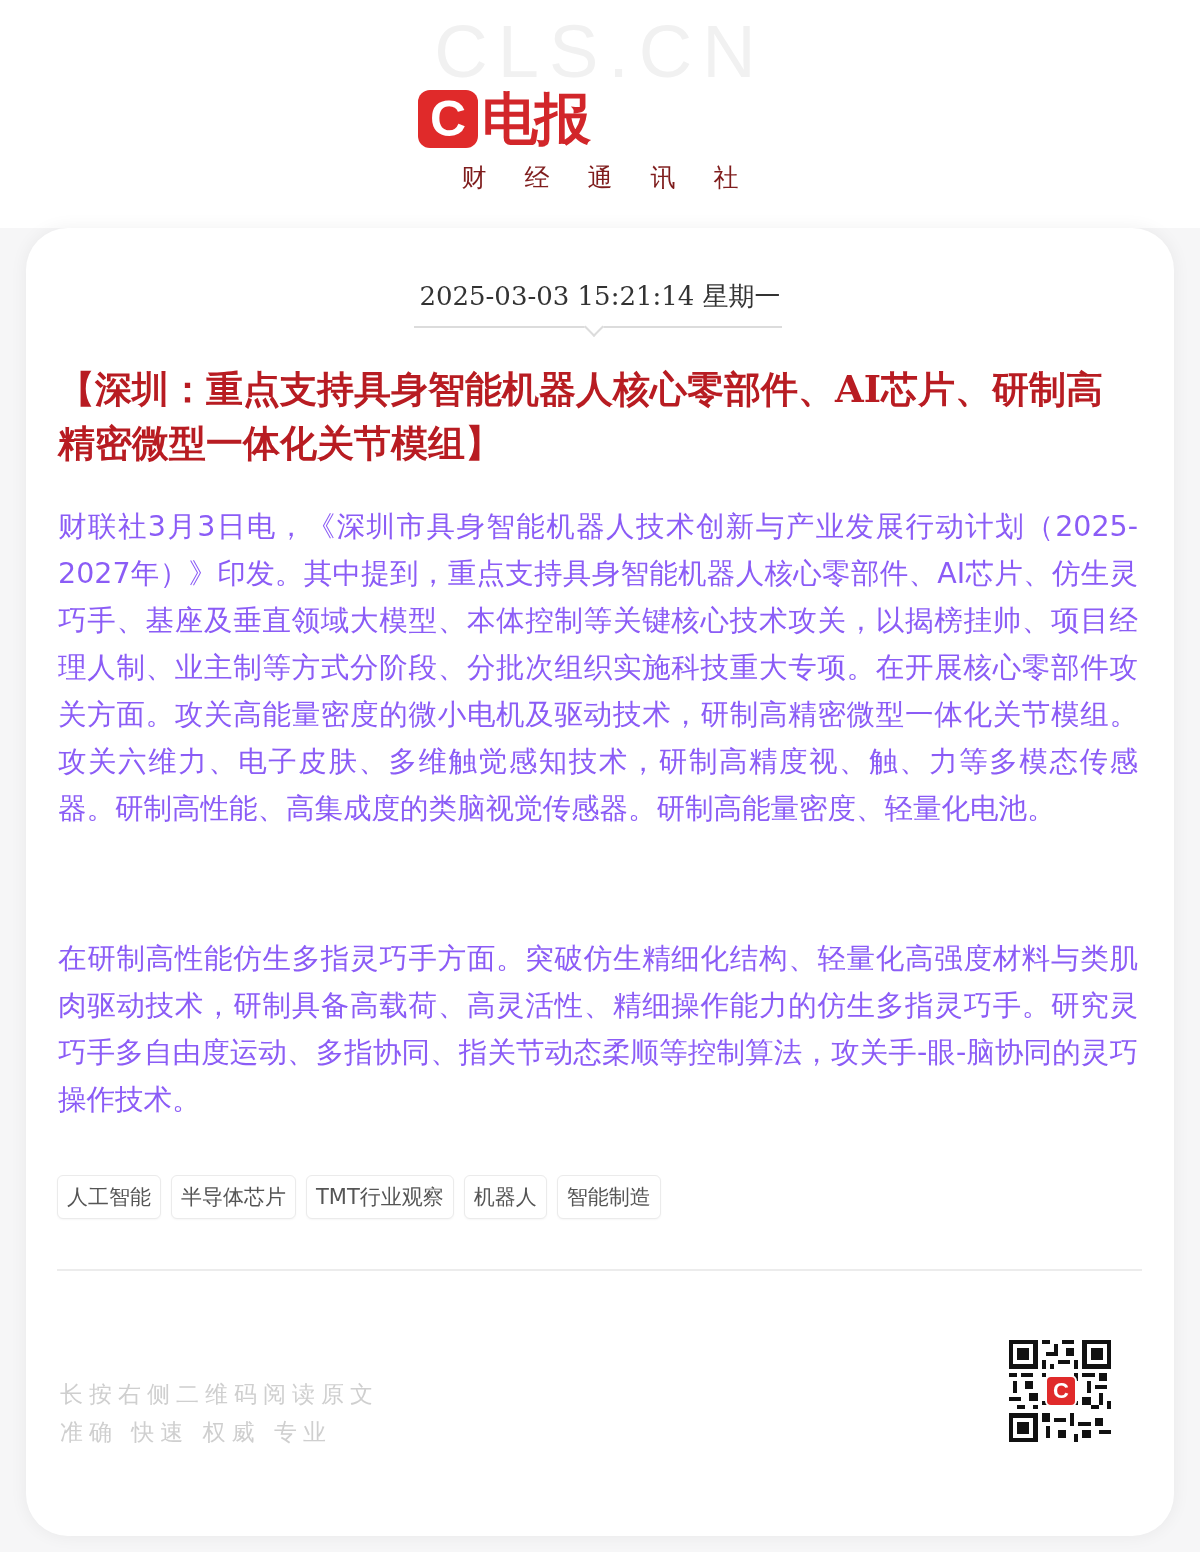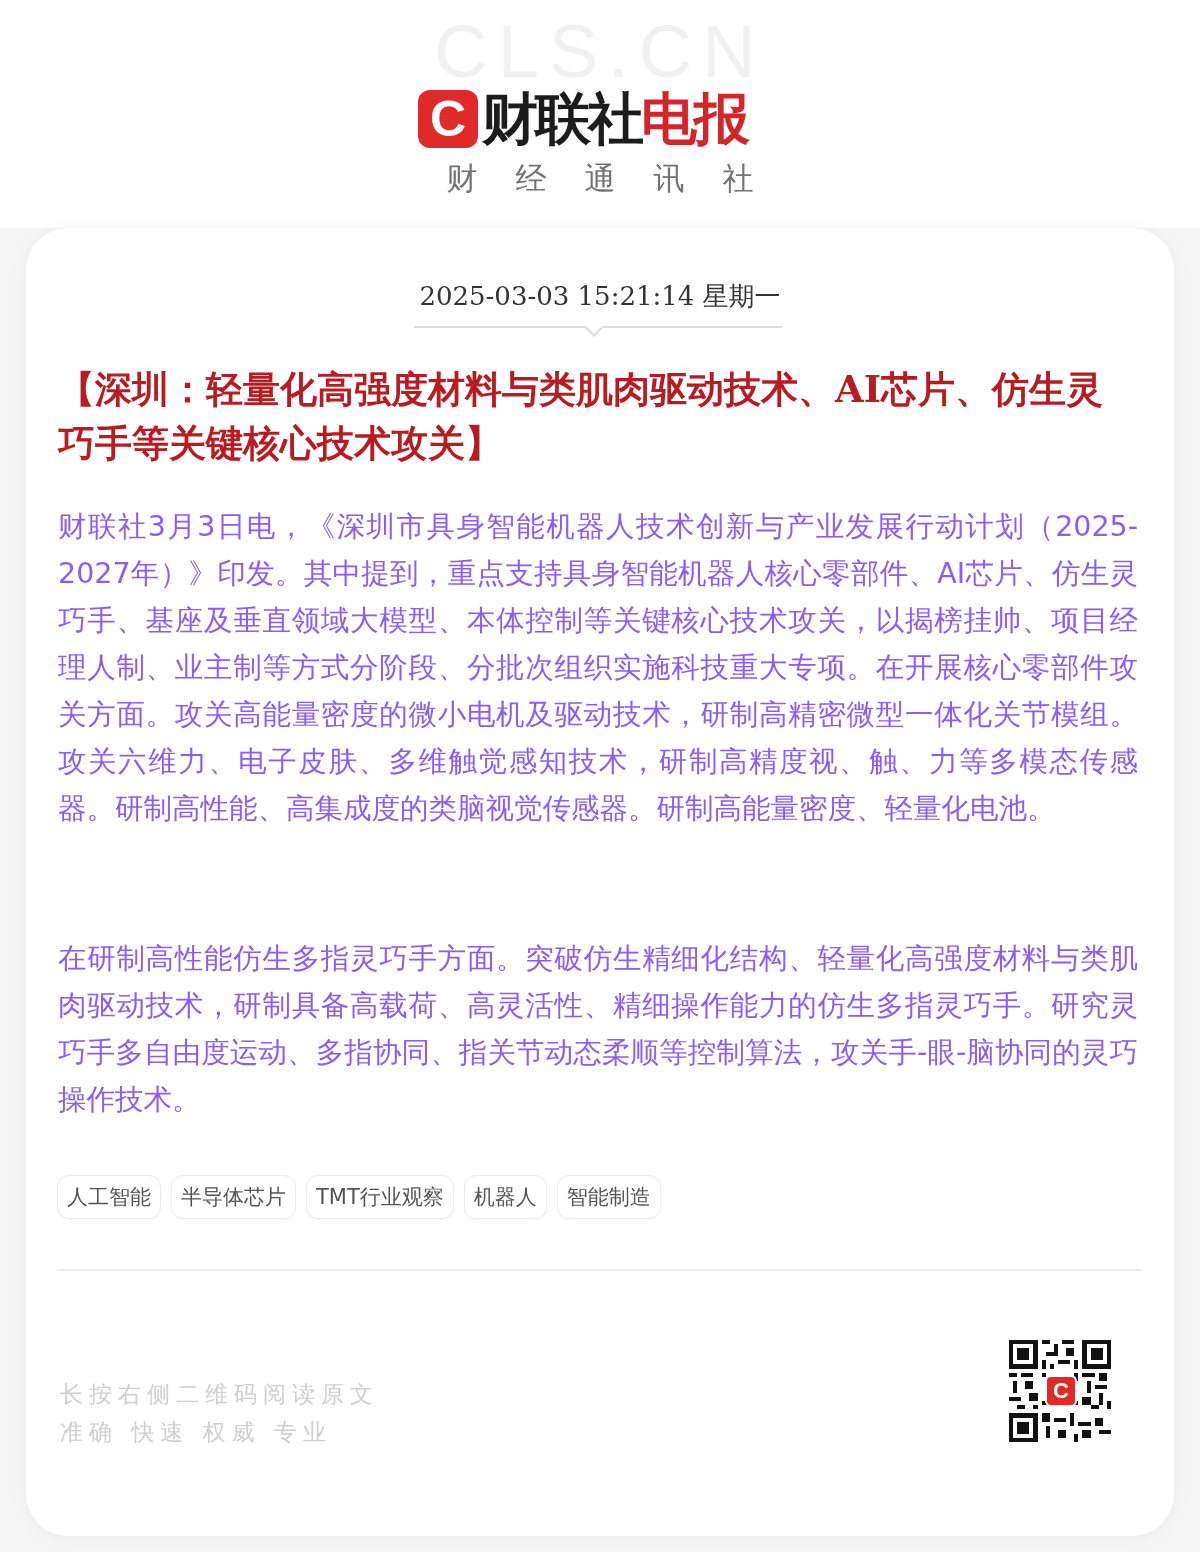--- a/index.html
+++ b/index.html
@@ -68,22 +68,22 @@
       font-size: 56px;
       color: #d2262a;
       letter-spacing: -3px;
       line-height: 62px;
     }
     .subtitle {
       position: absolute;
       top: 160px;
       left: 0; width: 1200px;
       text-align: center;
-      font-size: 31px;
-      color: #737373;
+      font-size: 25px;
+      color: #7f1d1d;
       letter-spacing: 38px;
       text-indent: 38px;
       line-height: 36px;
     }
     .card {
       position: absolute;
       left: 26px; top: 228px;
       width: 1148px; height: 1308px;
       background: #ffffff;
       border-radius: 42px;
@@ -138,21 +138,21 @@
     .tags {
       position: absolute;
       top: 1175px; left: 57px;
       display: flex;
       gap: 10px;
     }
     .tag {
       height: 44px;
       padding: 0 9px;
       border: 1px solid #ebebeb;
-      border-radius: 12px;
+      border-radius: 6px;
       background: #ffffff;
       font-size: 21px;
       color: #555555;
       line-height: 42px;
       white-space: nowrap;
       box-shadow: 0 1px 2px rgba(0,0,0,0.04);
     }
     .footer-divider {
       position: absolute;
       top: 1269px; left: 57px;
@@ -193,33 +193,32 @@
   </style>
 </head>
 <body>
 
 <div class="header">
   <div class="watermark">CLS.CN</div>
   <div class="logo-row">
     <div class="logo-badge">
       <span>C</span>
     </div>
-    <span class="logo-black">财联社</span>
     <span class="logo-red">电报</span>
   </div>
   <div class="subtitle">财经通讯社</div>
 </div>
 
 <div class="card"></div>
 
 <div class="datetime">2025-03-03 15:21:14 星期一</div>
 <div class="date-divider"></div>
 <div class="date-notch"></div>
 
-<h1 class="headline">【深圳：轻量化高强度材料与类肌肉驱动技术、AI芯片、仿生灵巧手等关键核心技术攻关】</h1>
+<h1 class="headline">【深圳：重点支持具身智能机器人核心零部件、AI芯片、研制高精密微型一体化关节模组】</h1>
 
 <p class="body-text para1">财联社3月3日电，《深圳市具身智能机器人技术创新与产业发展行动计划（2025-2027年）》印发。其中提到，重点支持具身智能机器人核心零部件、AI芯片、仿生灵巧手、基座及垂直领域大模型、本体控制等关键核心技术攻关，以揭榜挂帅、项目经理人制、业主制等方式分阶段、分批次组织实施科技重大专项。在开展核心零部件攻关方面。攻关高能量密度的微小电机及驱动技术，研制高精密微型一体化关节模组。攻关六维力、电子皮肤、多维触觉感知技术，研制高精度视、触、力等多模态传感器。研制高性能、高集成度的类脑视觉传感器。研制高能量密度、轻量化电池。</p>
 <p class="body-text para2">在研制高性能仿生多指灵巧手方面。突破仿生精细化结构、轻量化高强度材料与类肌肉驱动技术，研制具备高载荷、高灵活性、精细操作能力的仿生多指灵巧手。研究灵巧手多自由度运动、多指协同、指关节动态柔顺等控制算法，攻关手-眼-脑协同的灵巧操作技术。</p>
 
 <div class="tags">
   <span class="tag">人工智能</span>
   <span class="tag">半导体芯片</span>
   <span class="tag">TMT行业观察</span>
   <span class="tag">机器人</span>
   <span class="tag">智能制造</span>

